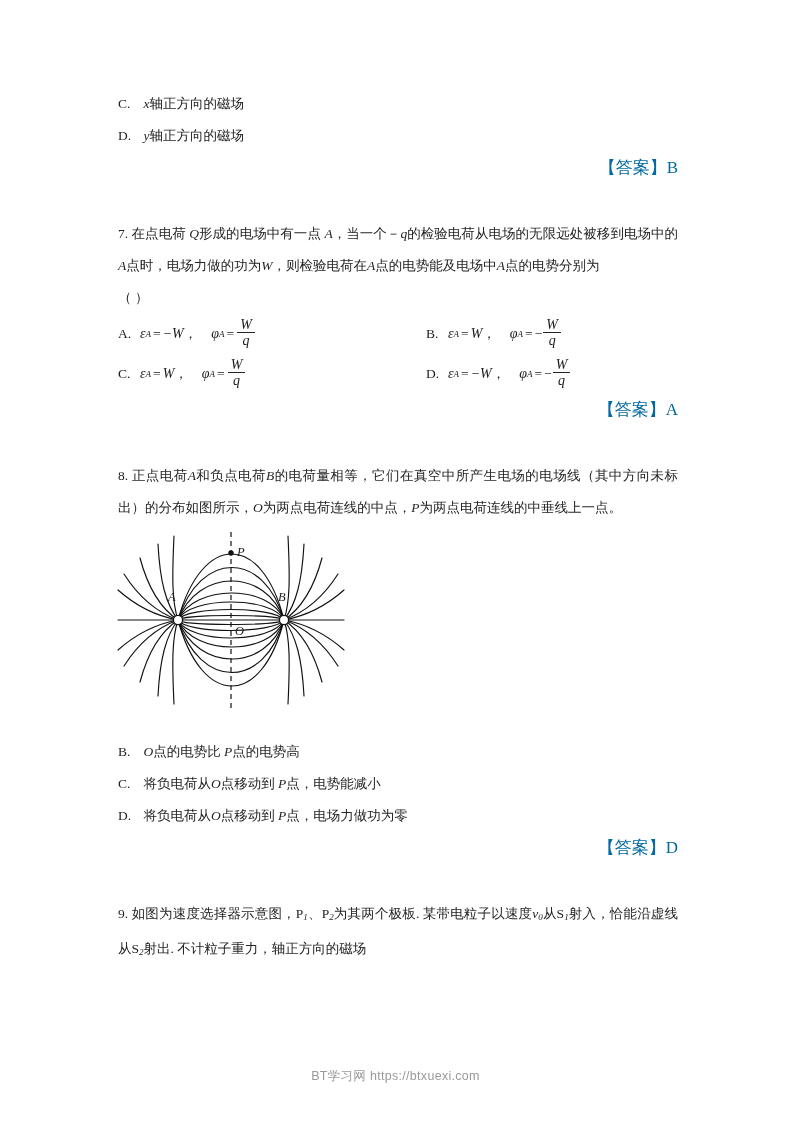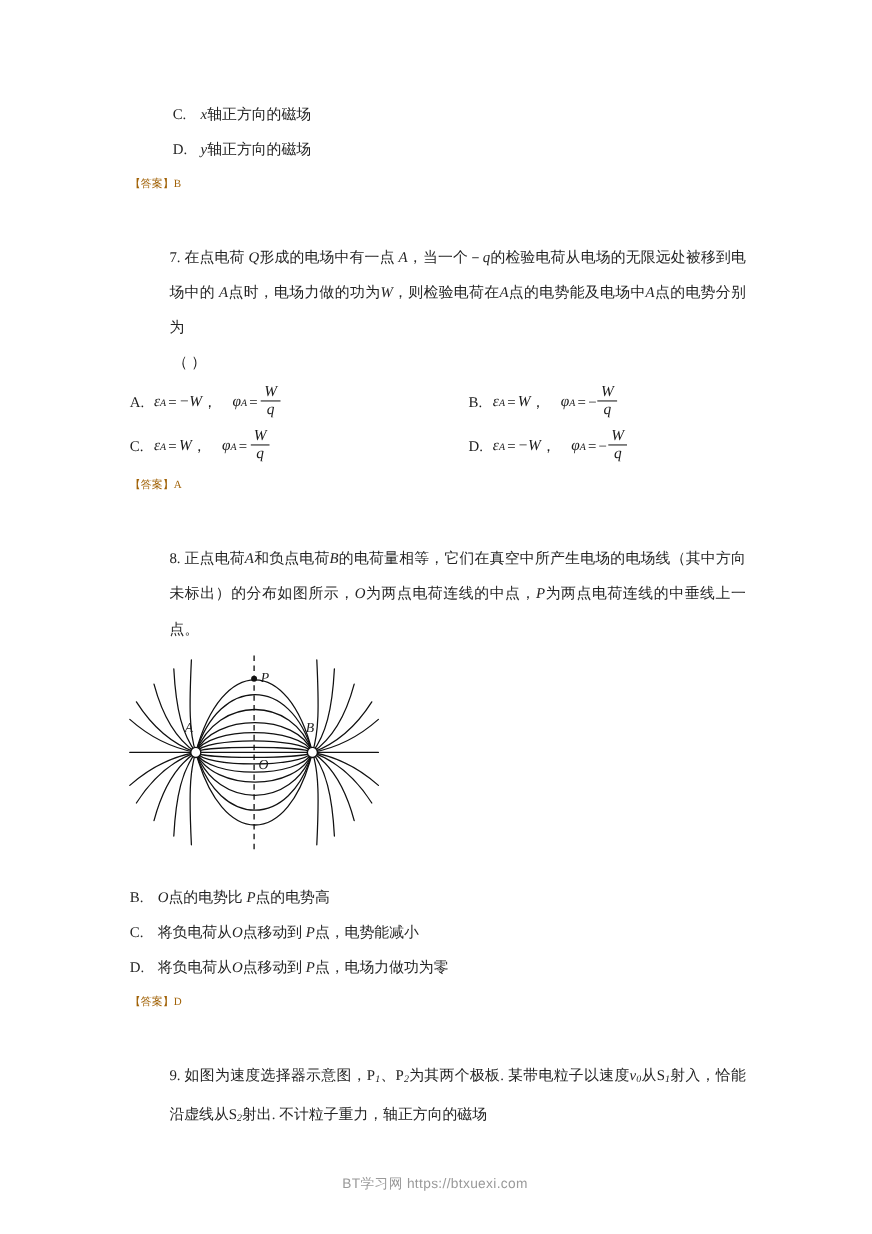--- a/index.html
+++ b/index.html
@@ -25,38 +25,37 @@
     position: absolute;
     left: 118px;
     top: 88px;
     width: 560px;
   }
   .line {
     font-size: 13.5px;
     line-height: 32px;
     color: #242424;
     white-space: nowrap;
-    margin-left: 39px;
   }
   .para {
     font-size: 13.5px;
     line-height: 32px;
     color: #242424;
     text-align: justify;
-    margin-left: 36px;
   }
   .opt-line {
     font-size: 13.5px;
     line-height: 32px;
     color: #242424;
   }
   .answer {
-    font-size: 10px;
+    font-size: 17px;
     line-height: 32px;
-    color: #a16207;
+    color: #0369a1;
+    text-align: right;
   }
   .gap-md { height: 26px; }
   .gap-lg { height: 34px; }
   .it {
     font-style: italic;
     font-family: "Liberation Serif", serif;
   }
   .opt-label {
     display: inline-block;
     min-width: 22px;

